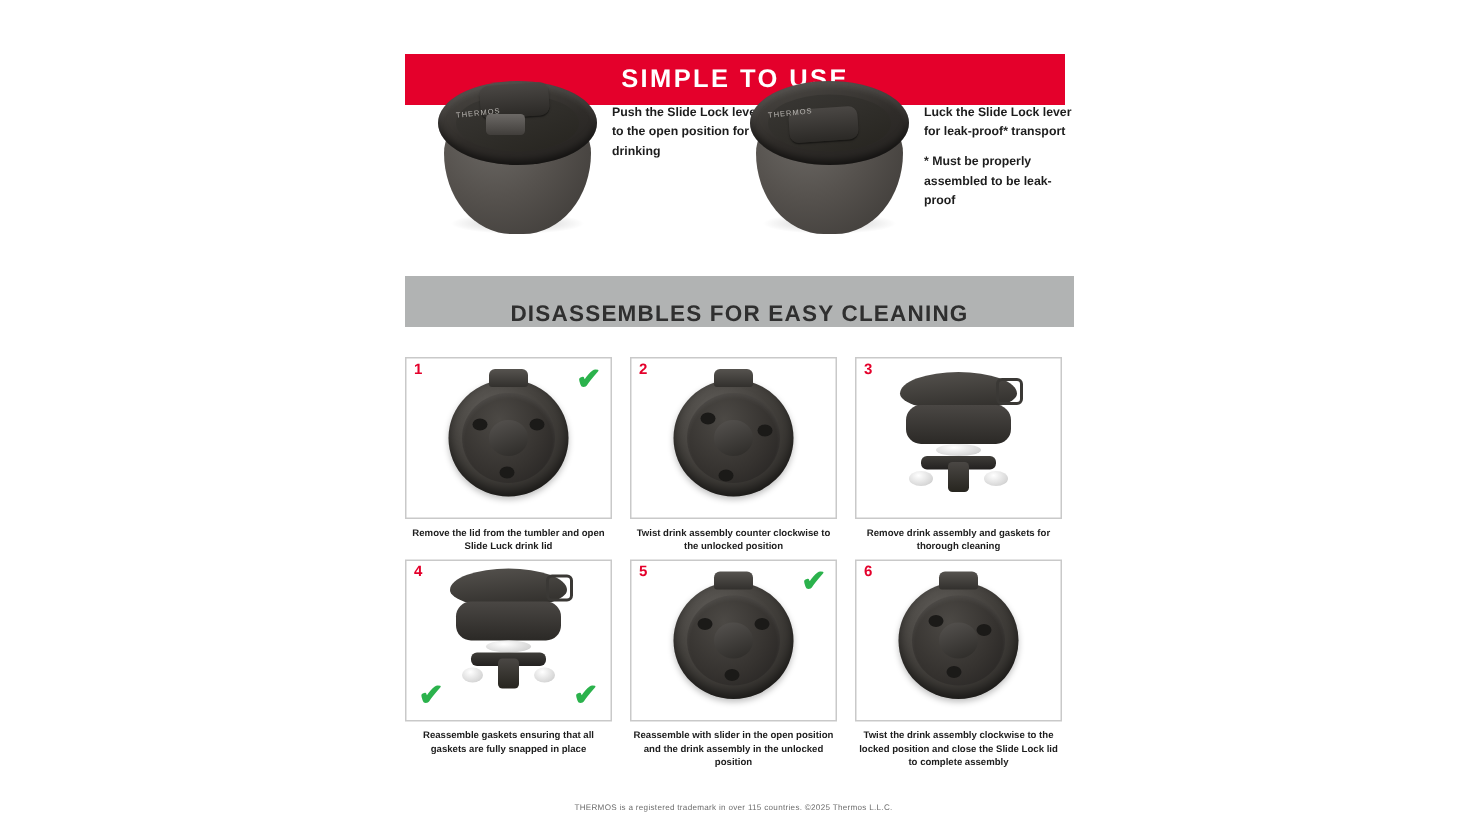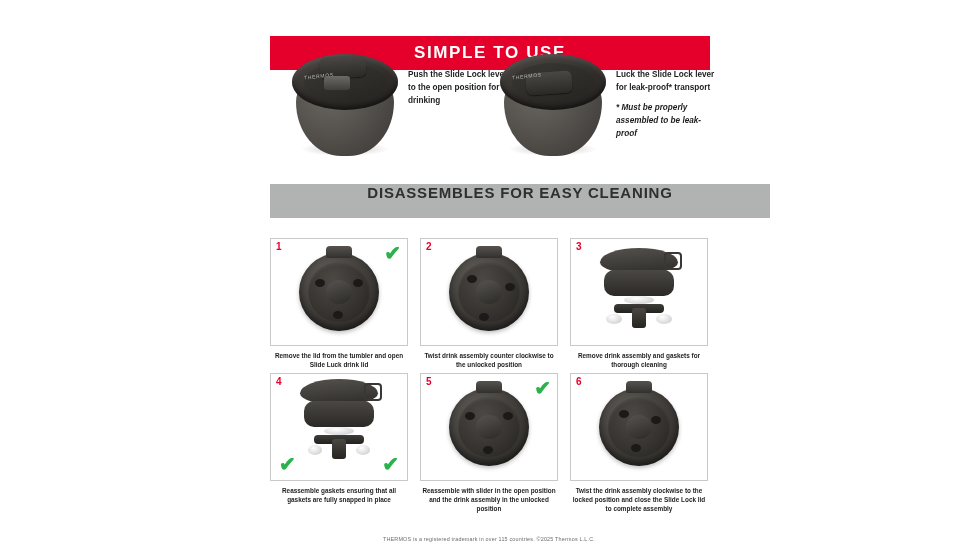--- a/index.html
+++ b/index.html
@@ -143,32 +143,31 @@
     top: 28px;
     width: 104px;
     font-size: 8.2px;
     line-height: 13px;
     font-weight: bold;
     color: #1d1d1d;
   }
   .callout .note {
     display: block;
     margin-top: 7px;
-    font-style: italic;
   }
   
   .banner-grey {
     position: absolute;
     left: 270px;
     top: 184px;
-    width: 500px;
+    width: 446px;
     height: 34px;
     background: #b1b3b3;
     display: flex;
-    align-items: flex-start;
+    align-items: flex-end;
     justify-content: center;
   }
   .banner-grey-text {
     color: #2f2f2f;
     font-size: 15px;
     font-weight: bold;
     letter-spacing: 0.8px;
   }
   
   .steps {

